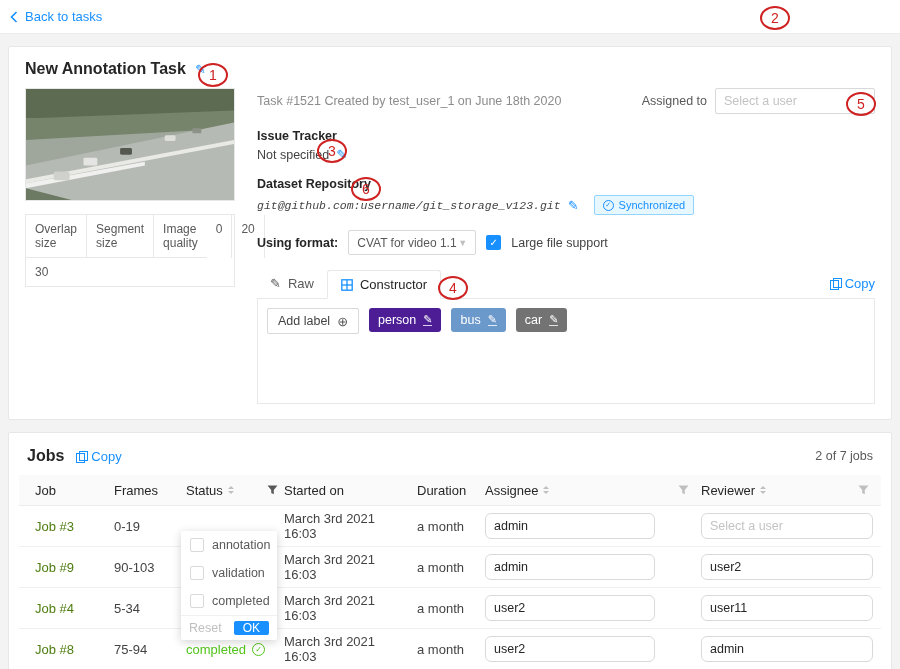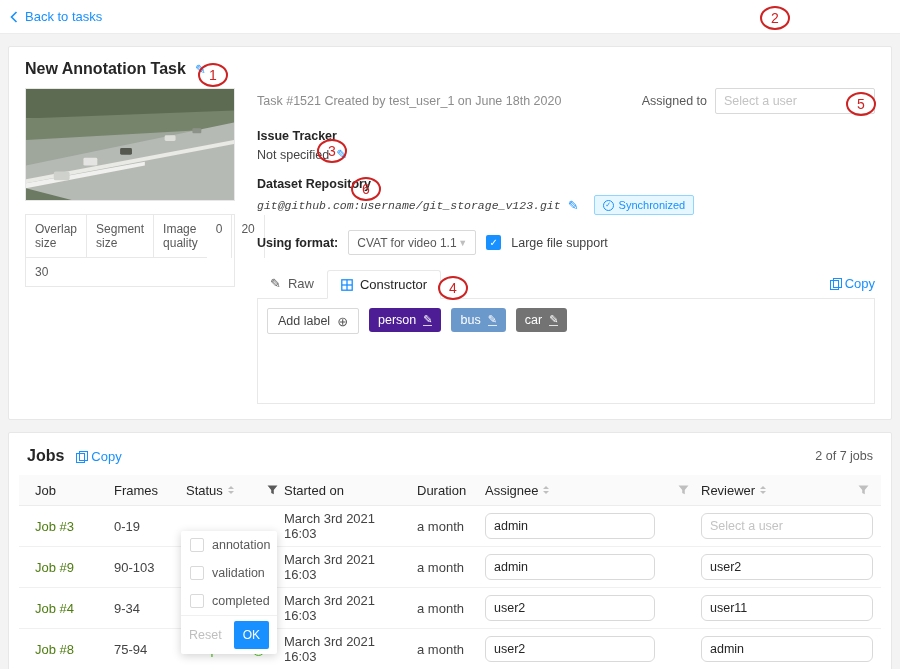--- a/index.html
+++ b/index.html
@@ -107,21 +107,21 @@
   .ok-circle { width:13px; height:13px; border:1px solid #52c41a; border-radius:50%; font-size:8px;
     display:inline-flex; align-items:center; justify-content:center; color:#52c41a; }
 
   
   .filter-dd { position:absolute; left:172px; top:82px; width:96px; background:#fff; border-radius:2px;
     box-shadow:0 2px 10px rgba(0,0,0,.18); z-index:40;margin-top:16px; }
   .fd-item { display:flex; align-items:center; gap:8px; padding:7px 9px; color:#595959; font-size:12.5px; cursor:pointer; }
   .fd-box { width:14px; height:14px; border:1px solid #d9d9d9; border-radius:2px; background:#fff; flex:none; }
   .fd-footer { border-top:1px solid #f0f0f0; display:flex; align-items:center; justify-content:space-between; padding:5px 8px; }
   .fd-reset { color:#bfbfbf; font-size:12.5px; cursor:default; }
-  .fd-ok { background:#1890ff; color:#fff; border:none; border-radius:2px; height:28px; padding:0 9px;
+  .fd-ok { background:#1890ff; color:#fff; border:none; border-radius:2px; height:14px; padding:0 9px;
     font-size:12px; cursor:pointer; }
 
   
   .redmark { position:absolute; width:30px; height:24px; border:2px solid #cf2222; border-radius:50%;
     color:#cf2222; display:flex; align-items:center; justify-content:center; font-size:14px; z-index:60;
     background:transparent; }
   .rm1{left:198px;top:63px} .rm2{left:760px;top:6px} .rm3{left:317px;top:139px}
   .rm4{left:438px;top:276px} .rm5{left:846px;top:92px} .rm6{left:351px;top:177px}
 </style>
 </head>
@@ -351,21 +351,21 @@
       <div class="jt-cell">
           <input class="ipt cell-input wide" value="user2" style="">
         </div>
     </div>
 
     <div class="jt-row">
       <div class="jt-cell">
           <a class="job-link">Job #4</a>
         </div>
       <div class="jt-cell">
-          <span>9-34</span>
+          <span>5-34</span>
         </div>
       <div class="jt-cell">
           <span></span>
         </div>
       <div class="jt-cell">
           <span>March 3rd 2021 16:03</span>
         </div>
       <div class="jt-cell">
           <span>a month</span>
         </div>

